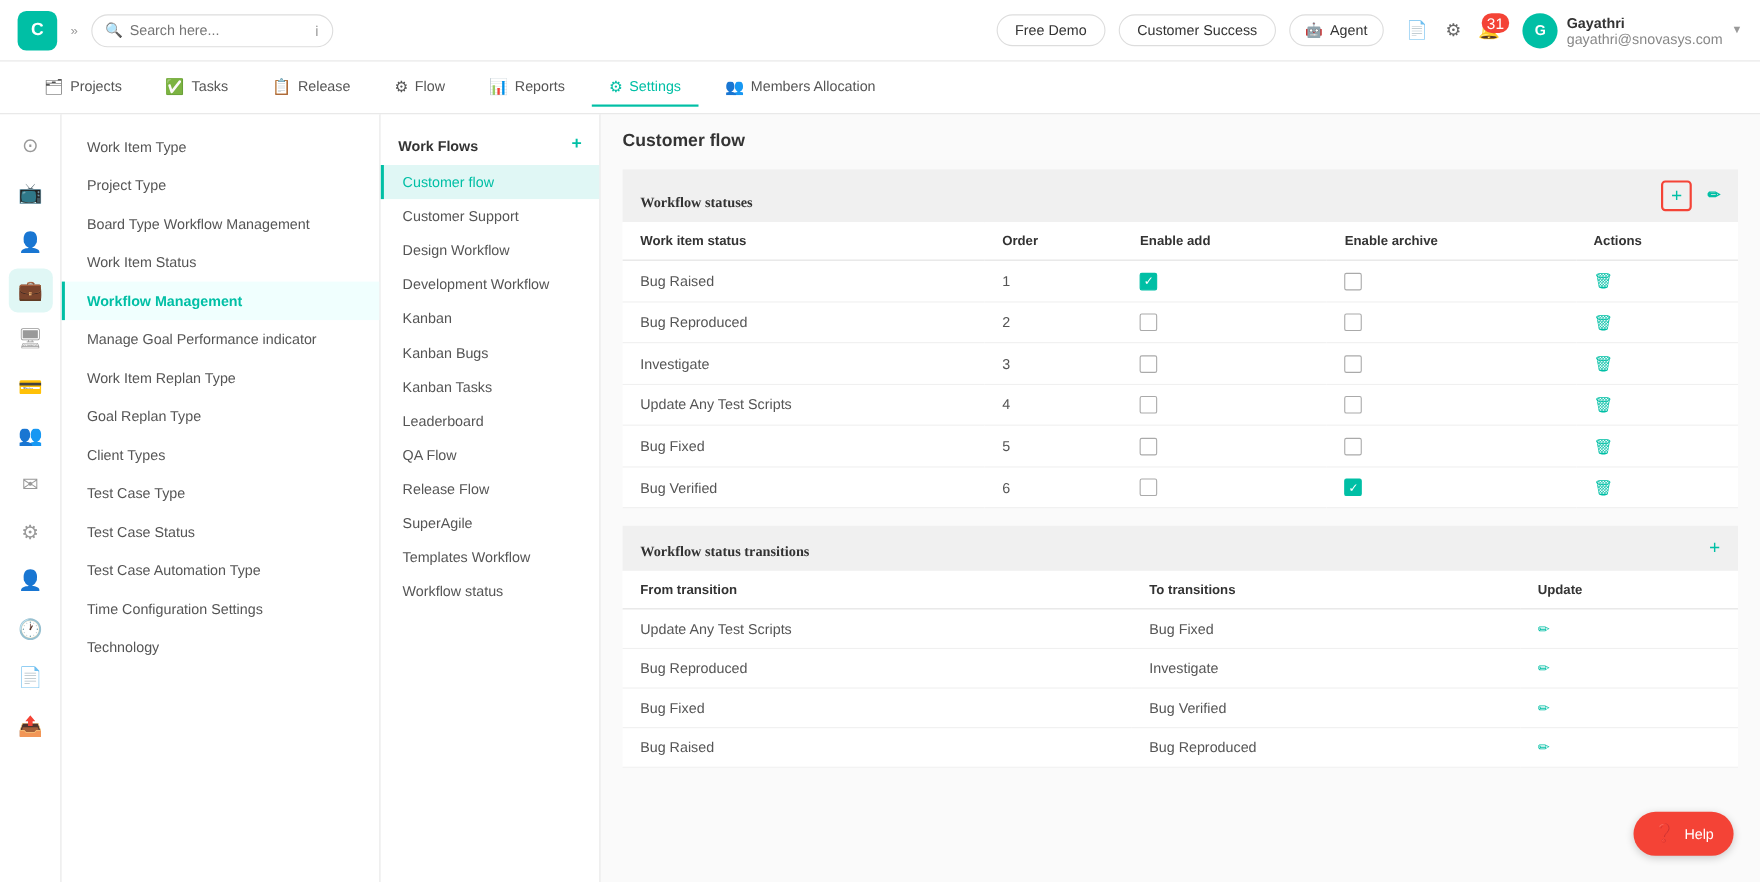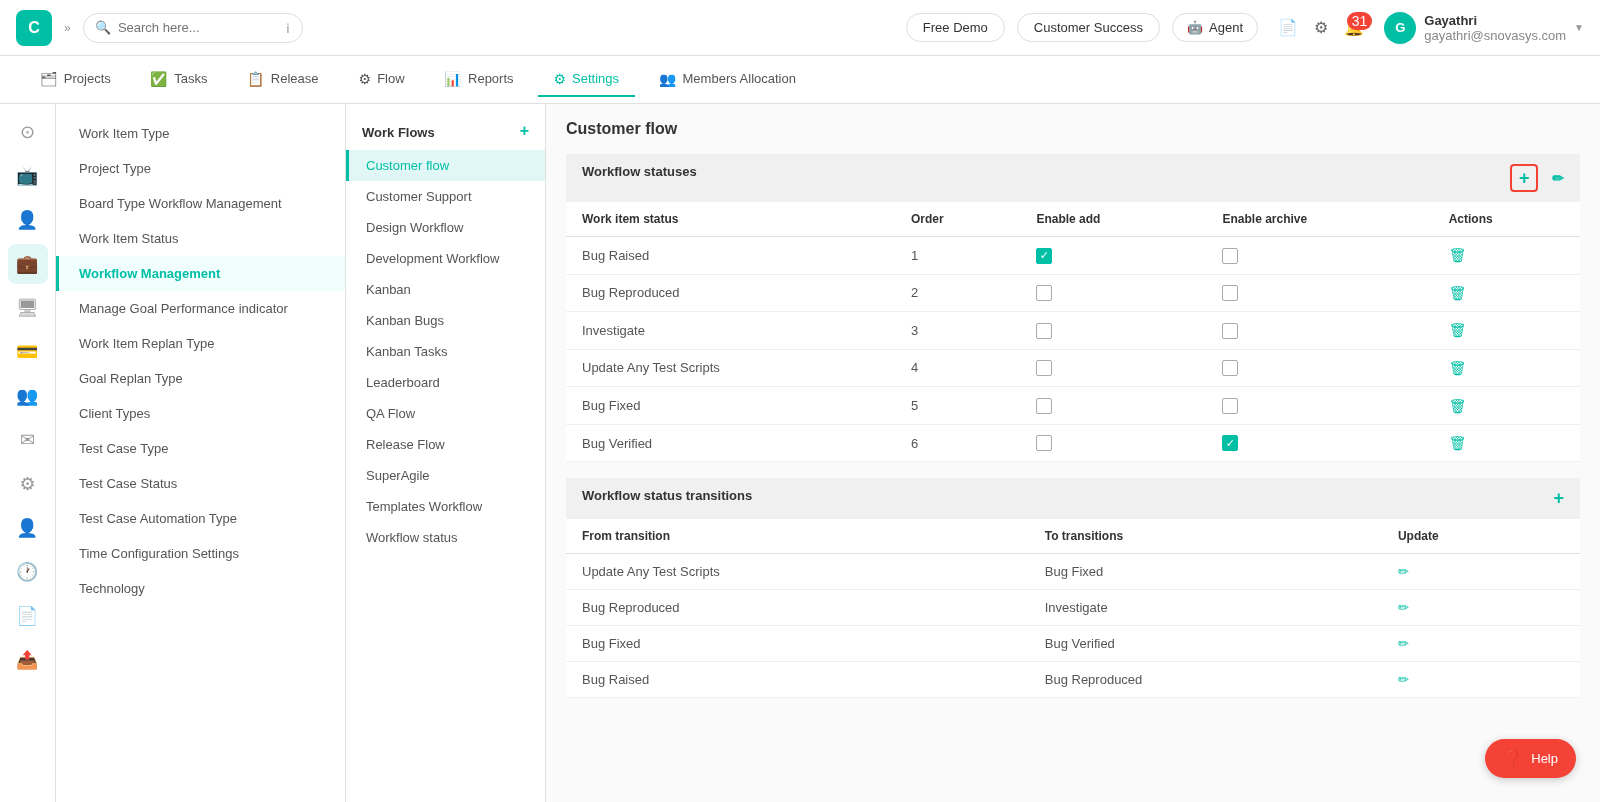--- a/index.html
+++ b/index.html
@@ -45,21 +45,21 @@
     .workflow-sidebar-header { display: flex; align-items: flex-end; justify-content: space-between; padding: 10px 16px; font-weight: 700; font-size: 13px; color: #333; gap: 20px; }
     .workflow-sidebar-add { color: #00bfa5; cursor: pointer; font-size: 16px; }
     .workflow-item { padding: 8px 20px; cursor: pointer; font-size: 13px; color: #555; }
     .workflow-item.active { background: #e0f7f5; color: #00bfa5; border-left: 3px solid #00bfa5; padding-left: 17px; }
 
     
     .main-content { flex: 1; background: #fafafa; overflow-y: auto; padding: 16px 20px; }
     .content-title { font-size: 16px; font-weight: 600; color: #333; margin-bottom: 16px; }
 
     
-    .section-header { background: #f0f0f0; padding: 10px 16px; font-weight: 700; font-size: 13px; color: #333; display: flex; align-items: flex-start; justify-content: space-between; }
+    .section-header { background: #f0f0f0; padding: 10px 16px; font-weight: 700; font-size: 13px; color: #333; display: flex; align-items: flex-end; justify-content: space-between; font-family: Liberation Serif, serif; }
     .section-add-btn { color: #00bfa5; cursor: pointer; font-size: 18px; border: 2px solid #f44336; border-radius: 4px; width: 28px; height: 28px; display: flex; align-items: center; justify-content: center; font-weight: bold; }
     .section-edit-btn { color: #00bfa5; cursor: pointer; font-size: 14px; margin-left: 8px; }
     .section-header-actions { display: flex; align-items: center; gap: 6px; }
 
     .table { width: 100%; border-collapse: collapse; background: #fff; }
     .table th { padding: 10px 16px; text-align: left; font-weight: 600; font-size: 12px; color: #333; background: #fff; border-bottom: 1px solid #e0e0e0; }
     .table td { padding: 10px 16px; border-bottom: 1px solid #f0f0f0; font-size: 13px; color: #555; }
     .delete-btn { color: #00bfa5; cursor: pointer; font-size: 14px; }
     .checkbox-cell { display: inline-block; width: 16px; height: 16px; border: 1px solid #aaa; border-radius: 2px; background: #fff; vertical-align: middle; }
     .checkbox-cell.checked { background: #00bfa5; border-color: #00bfa5; display: inline-flex; align-items: center; justify-content: center; color: white; font-size: 11px; }

